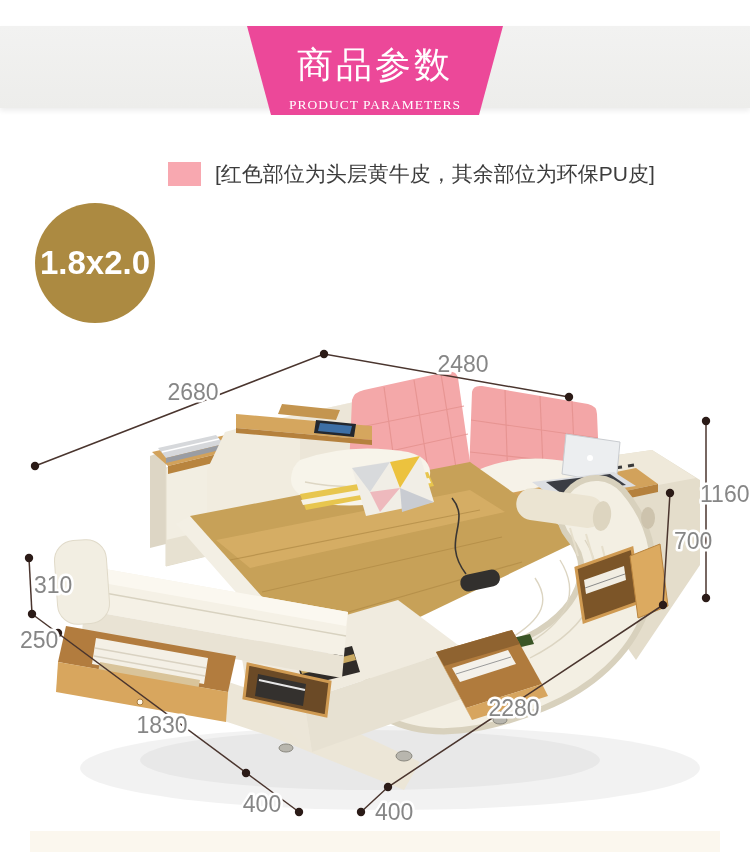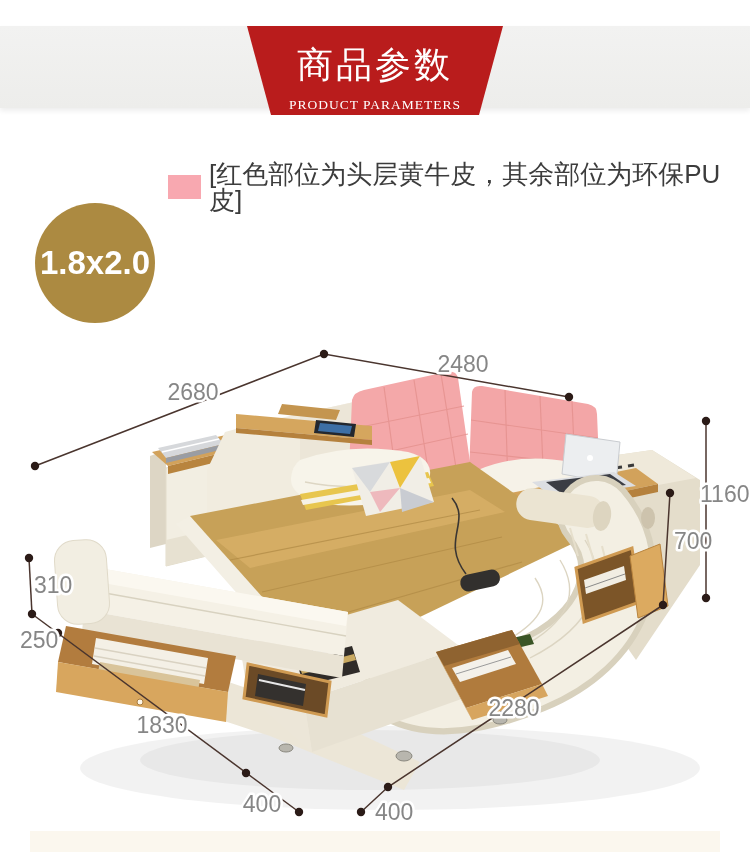--- a/index.html
+++ b/index.html
@@ -11,21 +11,21 @@
   
   .banner{position:absolute;top:26px;left:247px;width:256px;height:89px;
           clip-path:polygon(0 0,100% 0,calc(100% - 24px) 100%,24px 100%);
           background:#c8944b;text-align:center;color:#ffffff;}
   .banner-title{margin-top:15px;font-size:36px;letter-spacing:3px;font-weight:500;}
   .banner-sub{margin-top:7px;font-size:13.5px;letter-spacing:1px;
               font-family:"Liberation Serif","DejaVu Serif",serif;}
   
   .legend{position:absolute;top:161px;left:168px;display:flex;align-items:center;}
   .legend-swatch{width:33px;height:24px;background:#f8a8b0;flex:none;}
-  .legend-text{margin-left:8px;font-size:26px;color:#3c3c3c;line-height:26px;}
+  .legend-text{margin-left:14px;font-size:21px;color:#3c3c3c;line-height:26px;}
   
   .badge{position:absolute;top:203px;left:35px;width:120px;height:120px;border-radius:50%;
          background:#ac8a41;color:#fff;display:flex;flex-direction:column;
          align-items:center;justify-content:center;text-align:center;}
   .badge-line1{font-size:33px;font-weight:700;line-height:36px;}
   .badge-line2{font-size:30px;font-weight:700;line-height:36px;}
   
   .notes{position:absolute;top:221px;left:170px;font-size:21px;font-weight:600;
          color:#2f2f2f;line-height:27px;}
   
@@ -37,21 +37,21 @@
   
   .bottom-band{position:absolute;top:831px;left:30px;width:690px;height:21px;background:#fbf7ee;}
 </style>
 </head>
 <body>
 
 <div class="page">
 
   <div class="gray-band"></div>
 
-  <div class="banner" style="background: #b91c1c;">
+  <div class="banner" style="background: #ec4899;">
     <div class="banner-title">商品参数</div>
     <div class="banner-sub">PRODUCT PARAMETERS</div>
   </div>
 
   <div class="legend">
     <span class="legend-swatch" style="background: rgb(248, 168, 176);"></span>
     <span class="legend-text">[红色部位为头层黄牛皮，其余部位为环保PU皮]</span>
   </div>
 
   <div class="badge" style="background: rgb(172, 138, 65);">

